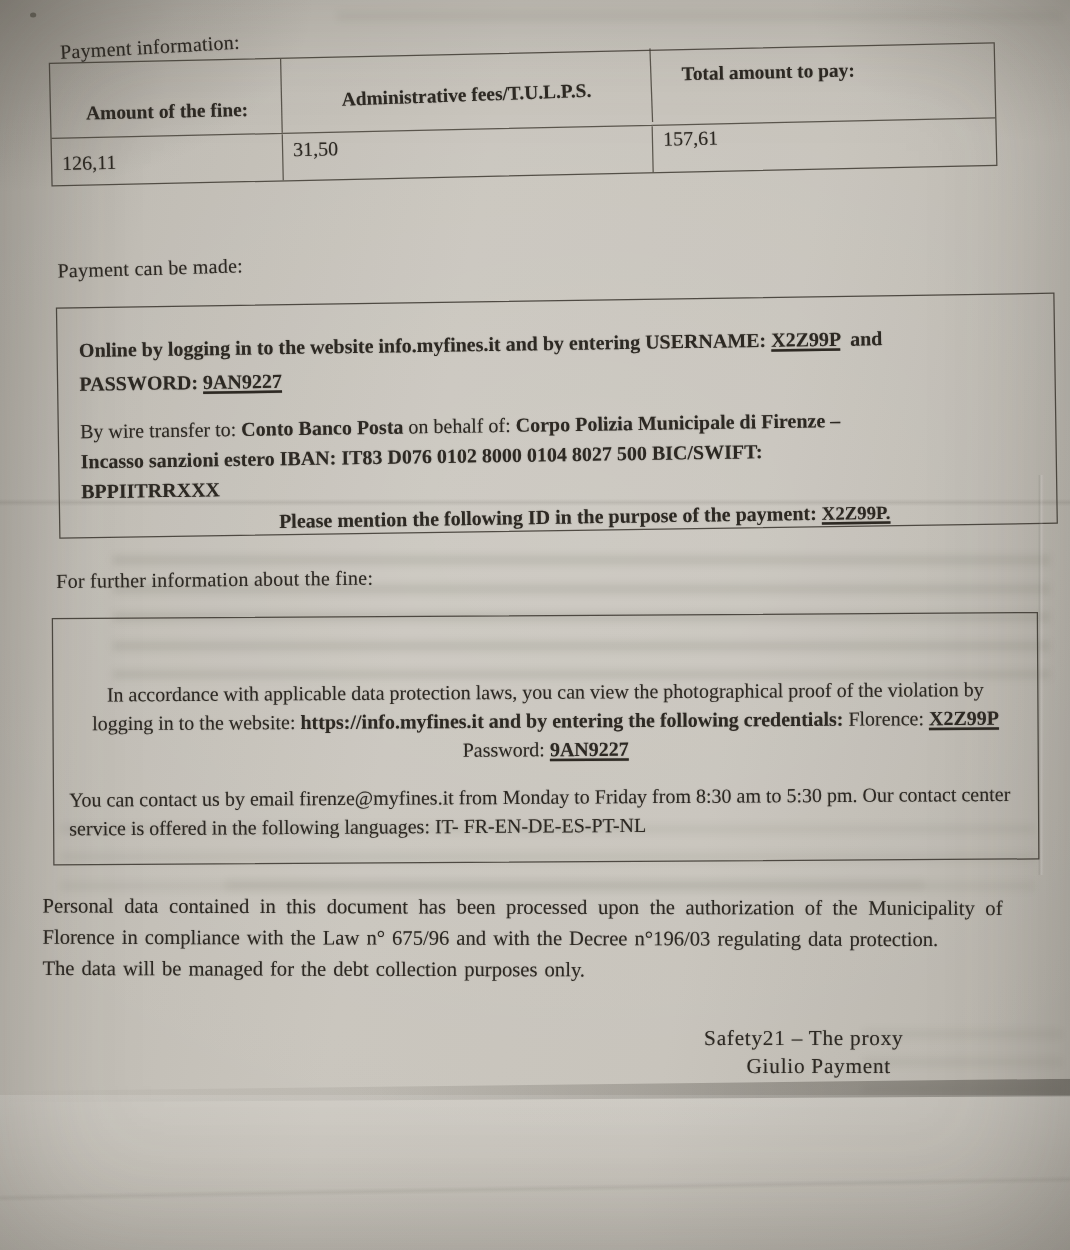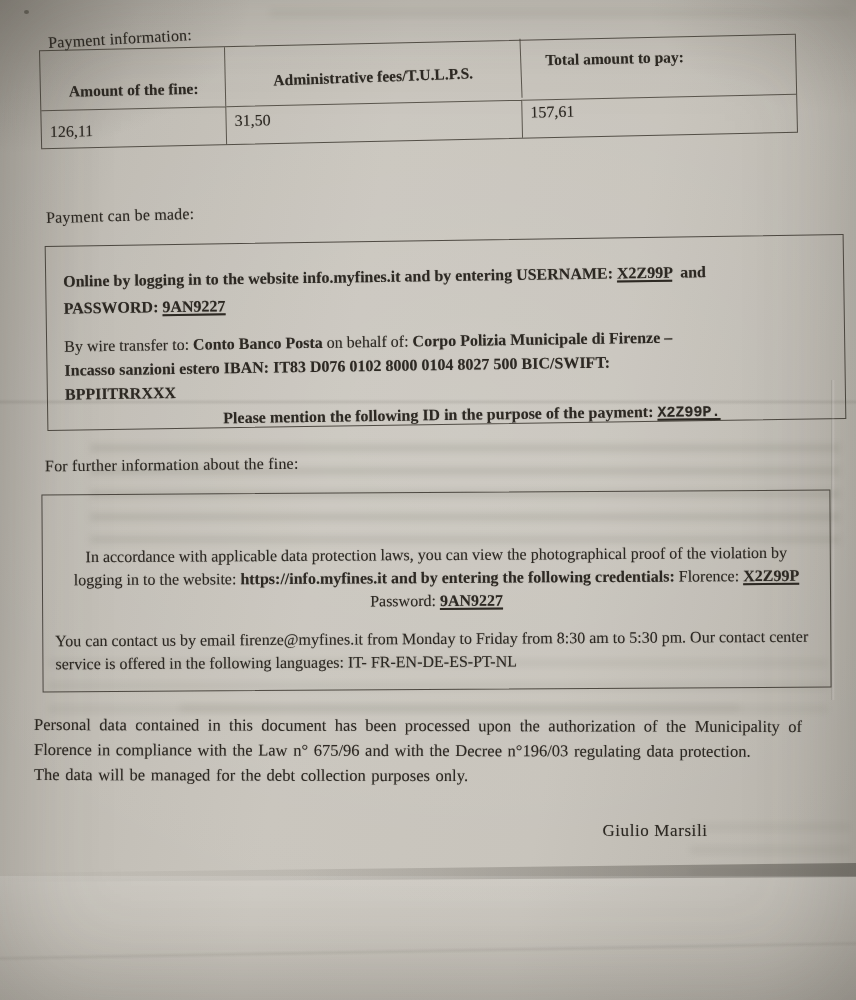--- a/index.html
+++ b/index.html
@@ -14,21 +14,21 @@
       radial-gradient(34% 16% at 100% 0%, rgba(92,87,78,0.22), rgba(0,0,0,0) 72%),
       radial-gradient(120% 85% at 54% 42%, rgba(255,255,255,0.10), rgba(0,0,0,0) 62%),
       linear-gradient(100deg, #a9a59d 0%, #bfbbb3 14%, #c9c5bd 40%, #c7c3bb 66%, #bab6ae 90%, #b0aca4 100%);
     box-shadow: inset 0 0 110px rgba(64,60,53,0.28);
   }
   .photo *{box-sizing:border-box;}
   .txt{ text-shadow:0 0 1px rgba(45,41,35,0.40); }
   .label{ position:absolute; font-size:16px; letter-spacing:0.2px; }
   .bold{ font-weight:bold; }
   .u{ text-decoration:underline; text-decoration-thickness:1.5px; text-underline-offset:2px; }
-  .sans{ font-family:Liberation Mono, monospace; font-size:15px; }
+  .sans{ font-family:Liberation Serif, serif; font-size:15px; }
 
   
   .fine-table{
     position:absolute; left:40px; top:42px; width:757px;
     transform:rotate(-1.25deg);
     border:1.6px solid rgba(62,57,49,0.85);
     display:grid;
     grid-template-columns:185px 296px auto;
     grid-template-rows:59px 38px;
   }
@@ -126,21 +126,22 @@
     <div class="notice"><span>In accordance with applicable data protection laws, you can view the photographical proof of the violation by logging in to the website: </span><span class="bold">https://info.myfines.it and by entering the following credentials:</span><span> Florence: </span><span class="bold u">X2Z99P</span><span> Password: </span><span class="bold u">9AN9227</span></div>
     <div class="contact">You can contact us by email firenze@myfines.it from Monday to Friday from 8:30 am to 5:30 pm. Our contact center service is offered in the following languages: IT- FR-EN-DE-ES-PT-NL</div>
   </div>
 
   <div class="para txt">
     <div>Personal data contained in this document has been processed upon the authorization of the Municipality of Florence in compliance with the Law n° 675/96 and with the Decree n°196/03 regulating data protection.</div>
     <div class="last">The data will be managed for the debt collection purposes only.</div>
   </div>
 
   <div class="sign txt">
-    <div class="name">Giulio Marsili</div>
+    <div>Safety21 – The proxy</div>
+    <div class="name">Giulio Payment</div>
   </div>
 
   <div class="crease-soft" style="top:399px;"></div>
   <div class="crease-v" style="left:831px;top:380px;height:320px;"></div>
   <div class="fold-band"></div>
   <div class="lower-sheet"></div>
   <div class="crease-soft" style="top:948px;transform:rotate(-1deg);opacity:0.7;"></div>
 
 </div>
 

